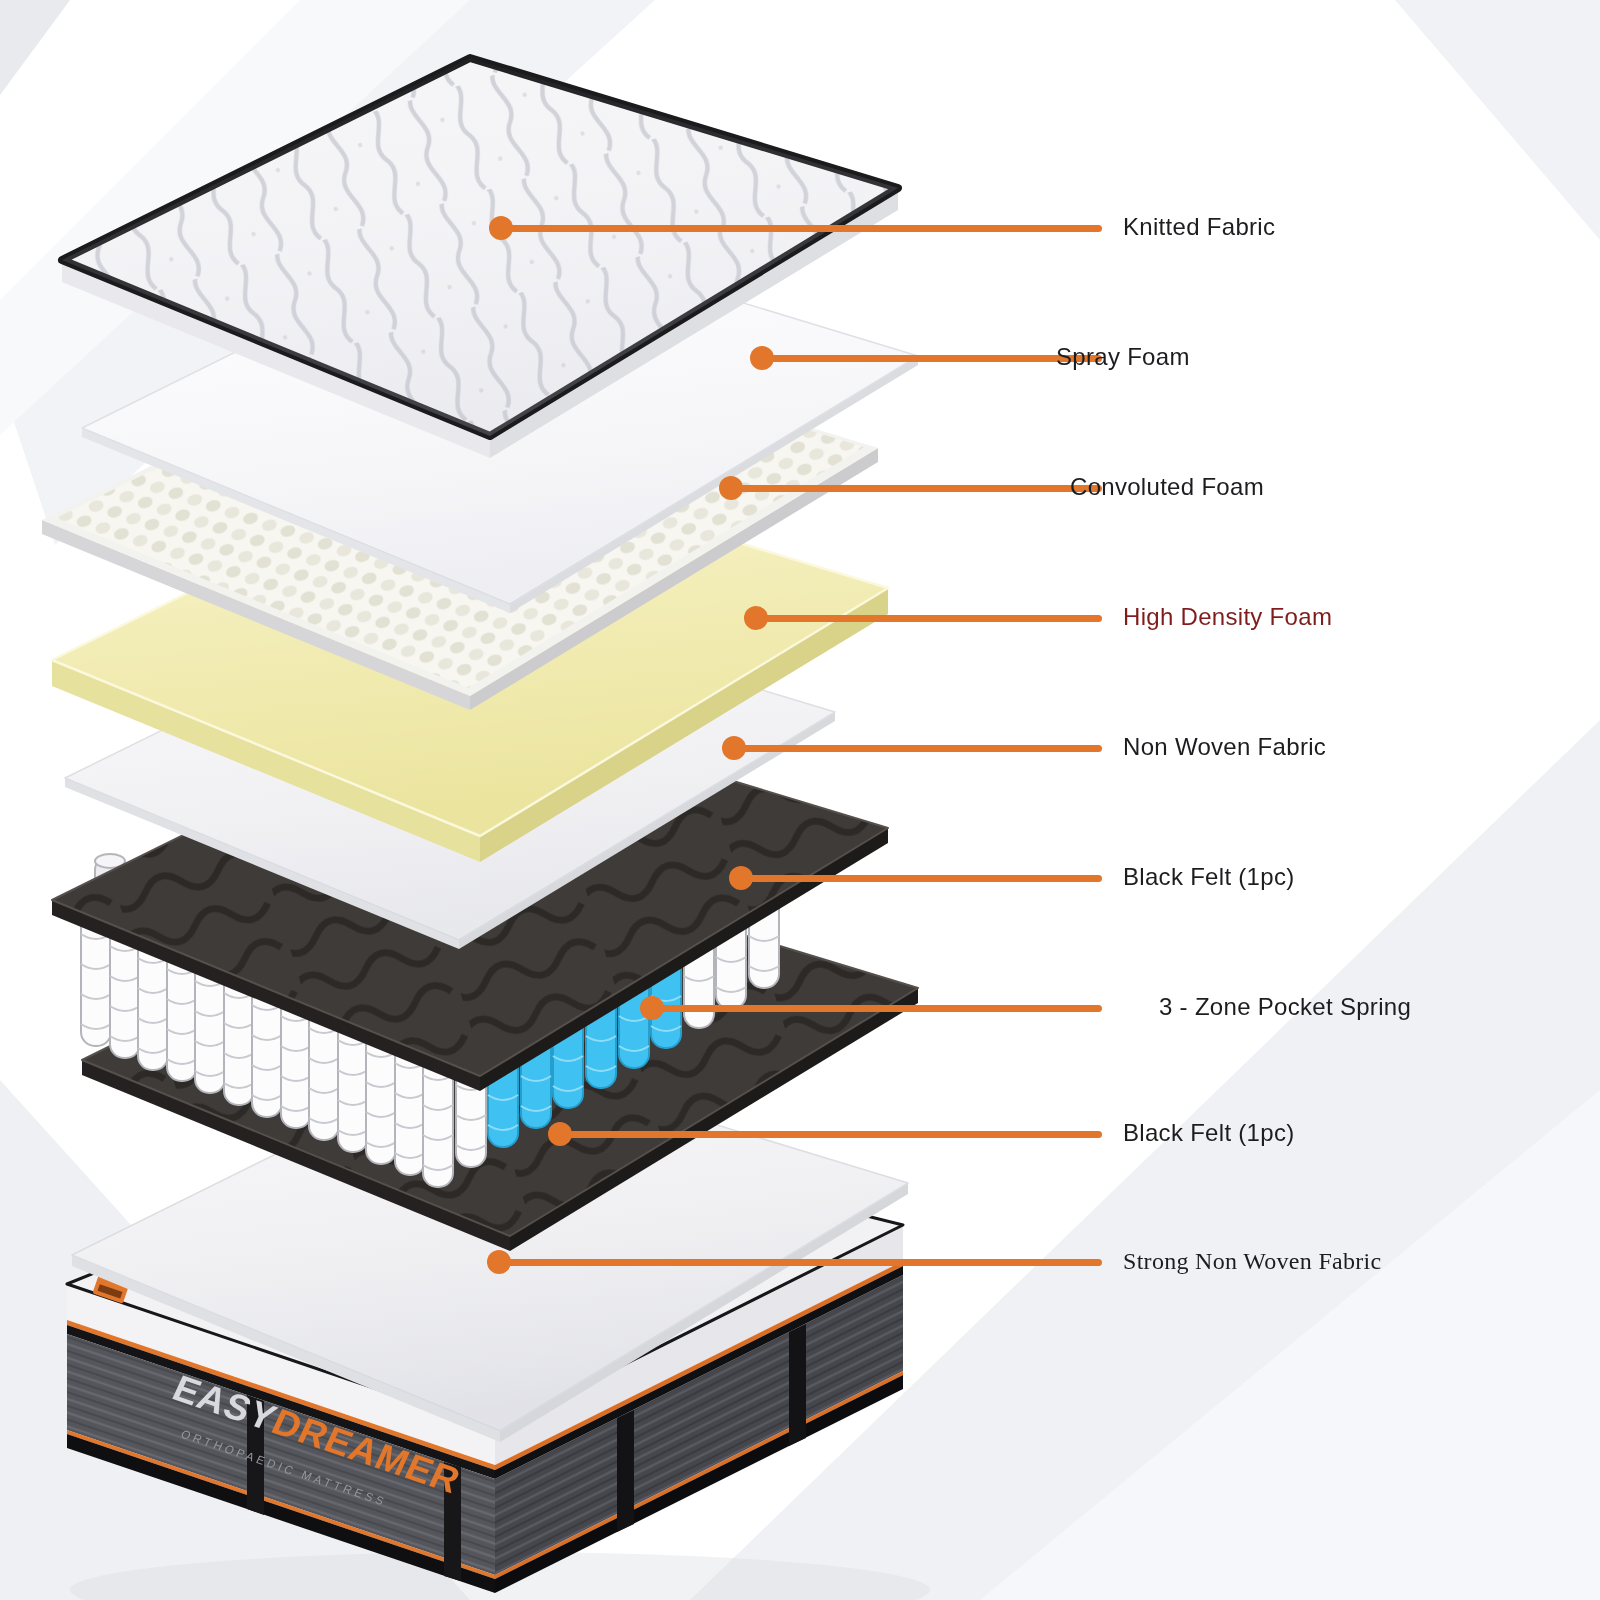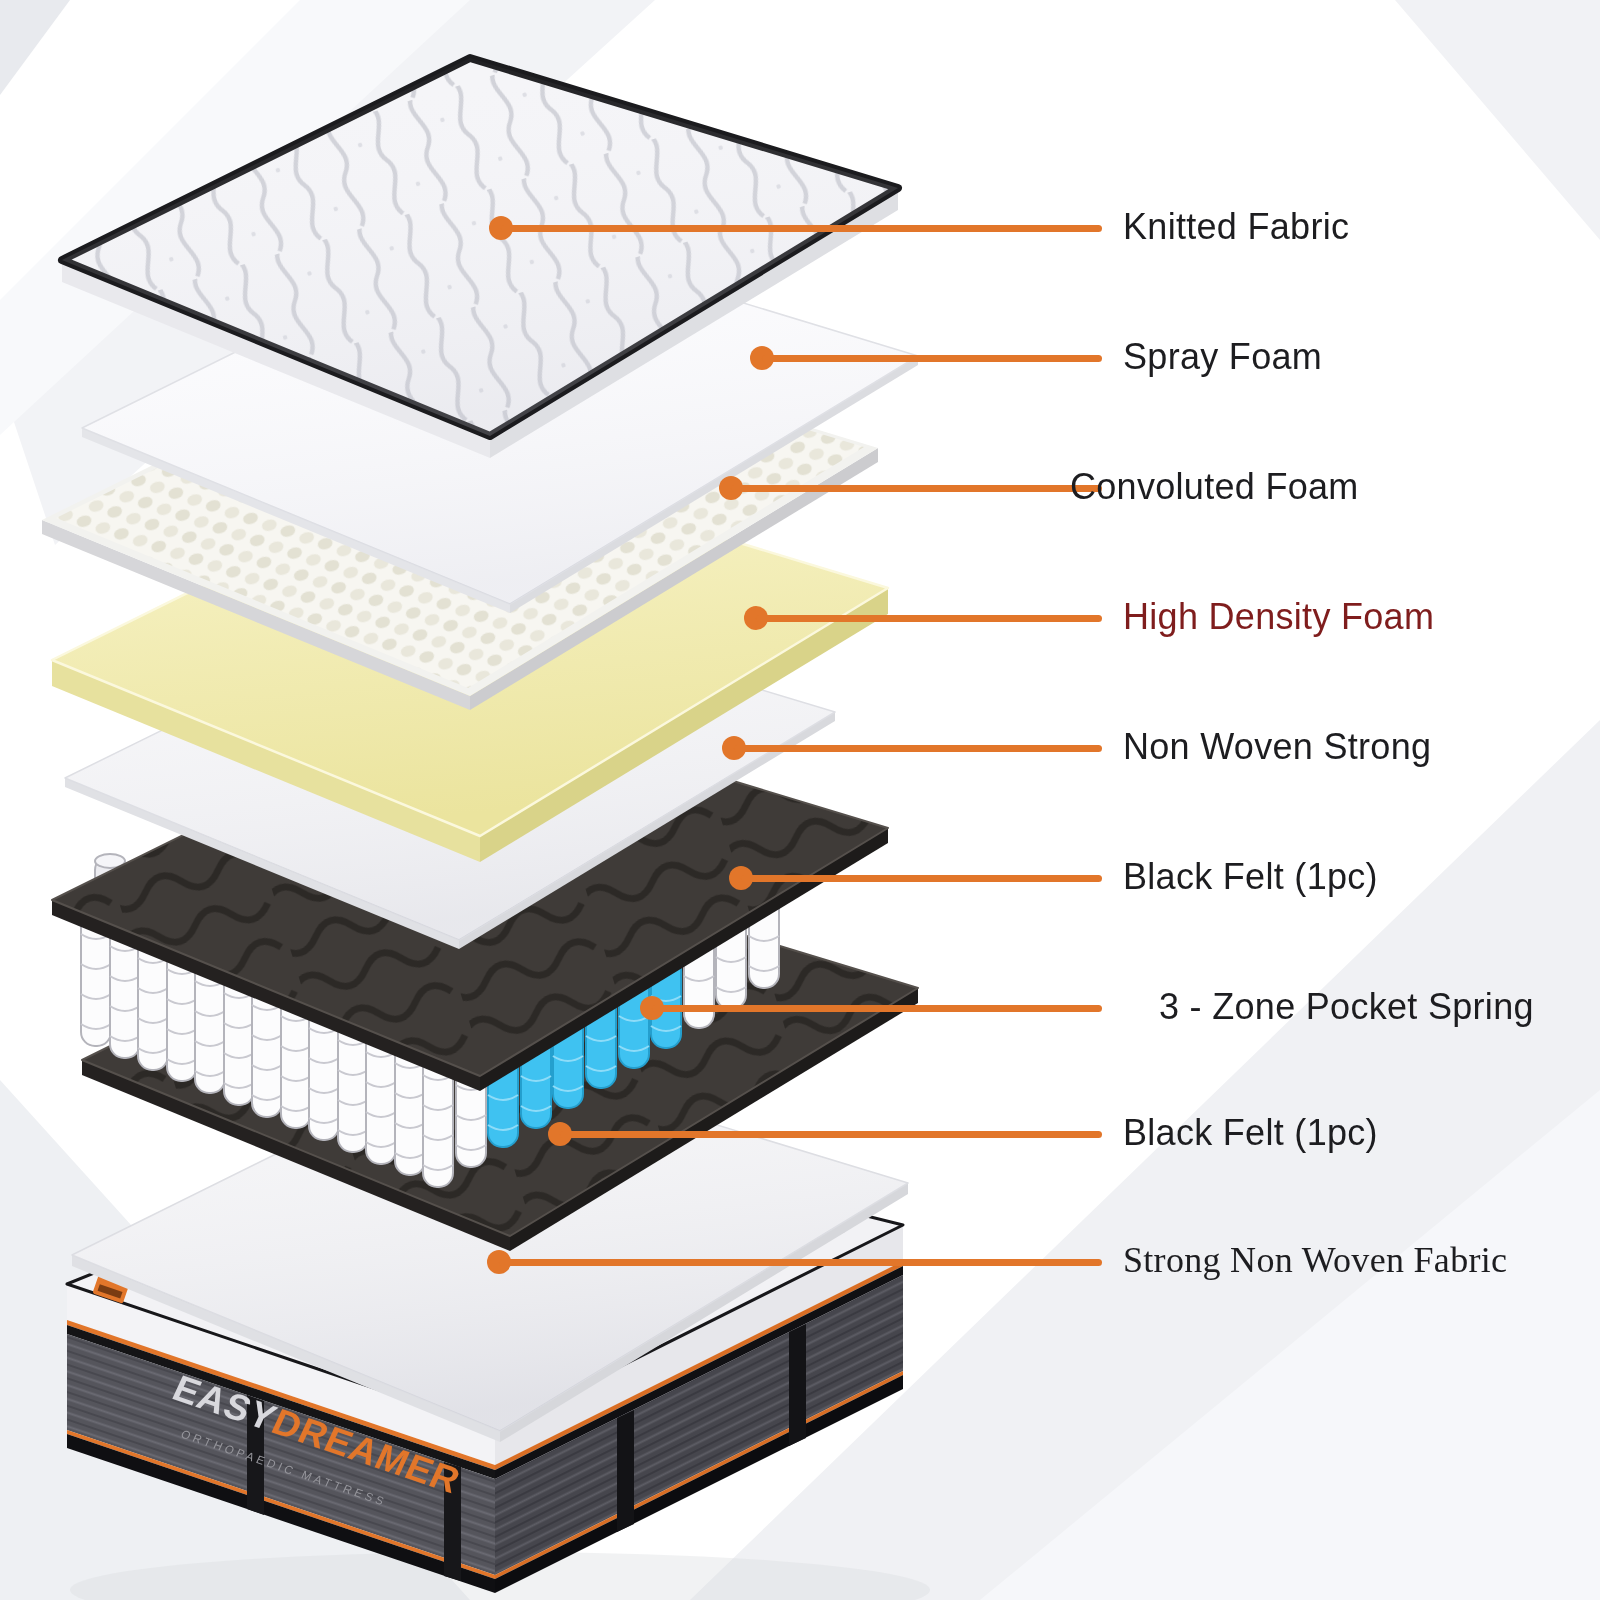--- a/index.html
+++ b/index.html
@@ -2,21 +2,21 @@
 <html><head>
 <meta charset="utf-8">
 <style>
   html,body{margin:0;padding:0;background:#ffffff;}
   .stage{position:relative;width:1600px;height:1600px;background:#ffffff;overflow:hidden;
          font-family:"Liberation Sans","DejaVu Sans",sans-serif;}
   .stage svg{position:absolute;left:0;top:0;}
   .callouts{position:absolute;left:0;top:0;width:1600px;height:1600px;pointer-events:none;}
   .callout-dot{position:absolute;width:24px;height:24px;border-radius:50%;}
   .callout-line{position:absolute;height:7px;border-radius:4px;}
-  .callout-label{position:absolute;transform:translateY(-54%);font-size:36px;line-height:1.1;
+  .callout-label{position:absolute;transform:translateY(-54%);font-size:24px;line-height:1.1;
                  letter-spacing:.3px;color:#1d1d20;white-space:nowrap;}
   
   .spr-body{fill:var(--b,#fcfcfd);stroke:var(--s,#b4b4bb);stroke-width:2;}
   .spr-coil{fill:none;stroke:var(--c,#c9c9d0);stroke-width:2;}
   .spr-cap{fill:var(--t,#ffffff);stroke:var(--s,#b4b4bb);stroke-width:2;}
   use.blue{--b:#3fc2f1;--s:#249fce;--c:#8edcf8;--t:#63cef5;}
   use.back{--b:#ededf1;--t:#f5f5f8;--c:#d6d6dc;}
 </style>
 </head>
 <body>
@@ -207,36 +207,36 @@
 
 <div class="callouts">
       <div>
         <span class="callout-dot" style="left: 489px; top: 216px; background: rgb(226, 118, 42);"></span>
         <span class="callout-line" style="left: 501px; top: 224.5px; width: 601px; background: rgb(226, 118, 42);"></span>
         <div class="callout-label" style="left: 1123px; top: 228px; color: rgb(29, 29, 32);">Knitted Fabric</div>
       </div>
       <div>
         <span class="callout-dot" style="left: 750px; top: 346px; background: rgb(226, 118, 42);"></span>
         <span class="callout-line" style="left: 762px; top: 354.5px; width: 340px; background: rgb(226, 118, 42);"></span>
-        <div class="callout-label" style="left: 1123px; top: 358px; color: rgb(29, 29, 32);">Spray Foam</div>
+        <div class="callout-label" style="left: 1056px; top: 358px; color: rgb(29, 29, 32);">Spray Foam</div>
       </div>
       <div>
         <span class="callout-dot" style="left: 719px; top: 476px; background: rgb(226, 118, 42);"></span>
         <span class="callout-line" style="left: 731px; top: 484.5px; width: 371px; background: rgb(226, 118, 42);"></span>
         <div class="callout-label" style="left: 1070px; top: 488px; color: rgb(29, 29, 32);">Convoluted Foam</div>
       </div>
       <div>
         <span class="callout-dot" style="left: 744px; top: 606px; background: rgb(226, 118, 42);"></span>
         <span class="callout-line" style="left: 756px; top: 614.5px; width: 346px; background: rgb(226, 118, 42);"></span>
         <div class="callout-label" style="left: 1123px; top: 618px; color: #7f1d1d;">High Density Foam</div>
       </div>
       <div>
         <span class="callout-dot" style="left: 722px; top: 736px; background: rgb(226, 118, 42);"></span>
         <span class="callout-line" style="left: 734px; top: 744.5px; width: 368px; background: rgb(226, 118, 42);"></span>
-        <div class="callout-label" style="left: 1123px; top: 748px; color: rgb(29, 29, 32);">Non Woven Strong</div>
+        <div class="callout-label" style="left: 1123px; top: 748px; color: rgb(29, 29, 32);">Non Woven Fabric</div>
       </div>
       <div>
         <span class="callout-dot" style="left: 729px; top: 866px; background: rgb(226, 118, 42);"></span>
         <span class="callout-line" style="left: 741px; top: 874.5px; width: 361px; background: rgb(226, 118, 42);"></span>
         <div class="callout-label" style="left: 1123px; top: 878px; color: rgb(29, 29, 32);">Black Felt (1pc)</div>
       </div>
       <div>
         <span class="callout-dot" style="left: 640px; top: 996px; background: rgb(226, 118, 42);"></span>
         <span class="callout-line" style="left: 652px; top: 1004.5px; width: 450px; background: rgb(226, 118, 42);"></span>
         <div class="callout-label" style="left: 1123px; top: 1008px; color: rgb(29, 29, 32); margin-left: 36px;">3 - Zone Pocket Spring</div>

